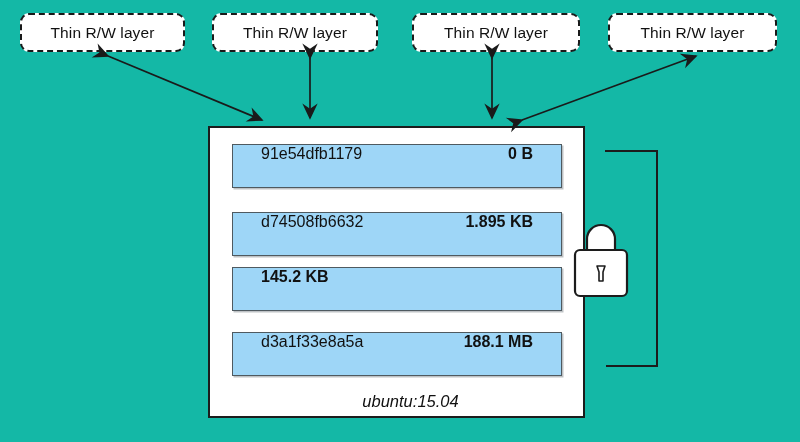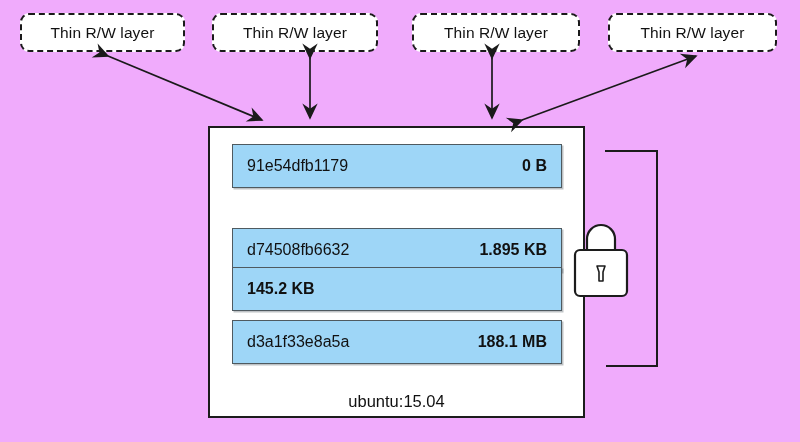--- a/index.html
+++ b/index.html
@@ -4,21 +4,21 @@
 <style>
   html, body {
     margin: 0;
     padding: 0;
     background: #ffffff;
   }
   #root {
     position: relative;
     width: 800px;
     height: 442px;
-    background: #f0abfc;
+    background: #14b8a6;
     font-family: "Liberation Sans", sans-serif;
     overflow: hidden;
   }
 
   
   .rw-box {
     position: absolute;
     height: 39px;
     border: 2.5px dashed #1a1a1a;
     border-radius: 9px;
@@ -60,46 +60,47 @@
   
   .layer {
     position: absolute;
     left: 232px;
     width: 330px;
     height: 44px;
     background: #9ed6f7;
     border: 1px solid #4f5a60;
     box-sizing: border-box;
     display: flex;
-    align-items: center;
+    align-items: flex-start;
     justify-content: space-between;
-    padding: 0 14px;
+    padding: 0 28px;
     box-shadow: 1.5px 1.5px 0 rgba(70,80,90,0.35);
   }
   .layer-id, .layer-size {
     font-size: 16px;
     color: #111111;
     white-space: nowrap;
   }
   .layer-size { font-weight: 700; }
 
   .layer-1 { top: 144px; }
-  .layer-2 { top: 212px; margin-top: 16px; }
+  .layer-2 { top: 212px; }
   .layer-3 { top: 267px; }
-  .layer-4 { top: 320px; }
+  .layer-4 { top: 332px; }
 
   
   .base-label {
     position: absolute;
-    left: 208px;
+    left: 222px;
     top: 392px;
     width: 377px;
     text-align: center;
     font-size: 16.5px;
     color: #111111;
+    font-style: italic;
   }
 </style>
 </head>
 <body>
 
 <div id="root">
 
   <div class="rw-box" style="left:20px; top:13px; width:165px;">
     <span>Thin R/W layer</span>
   </div>

